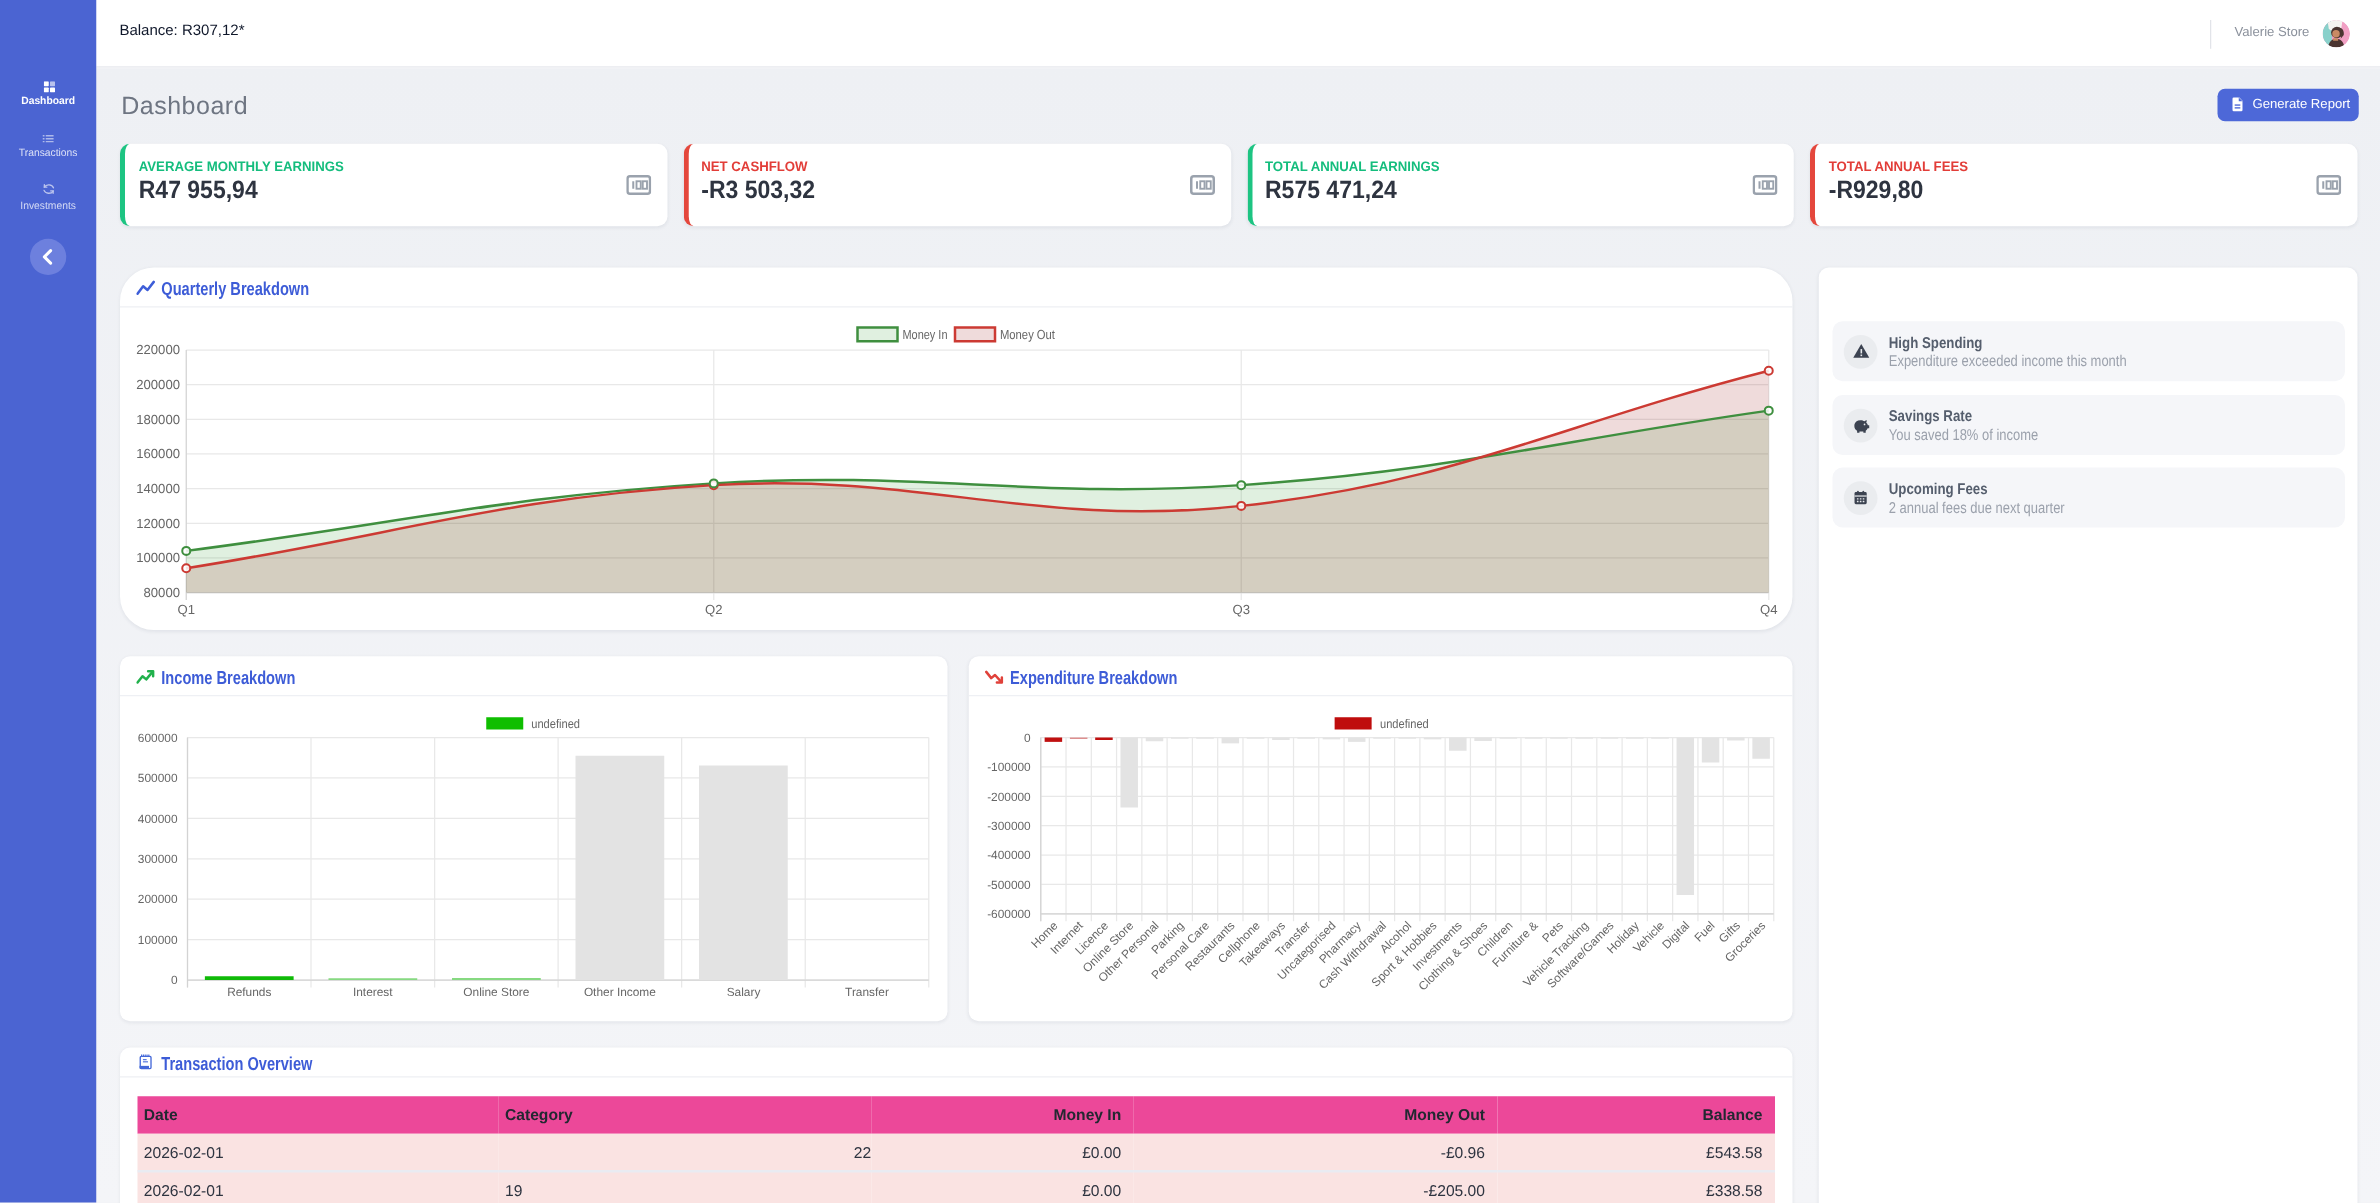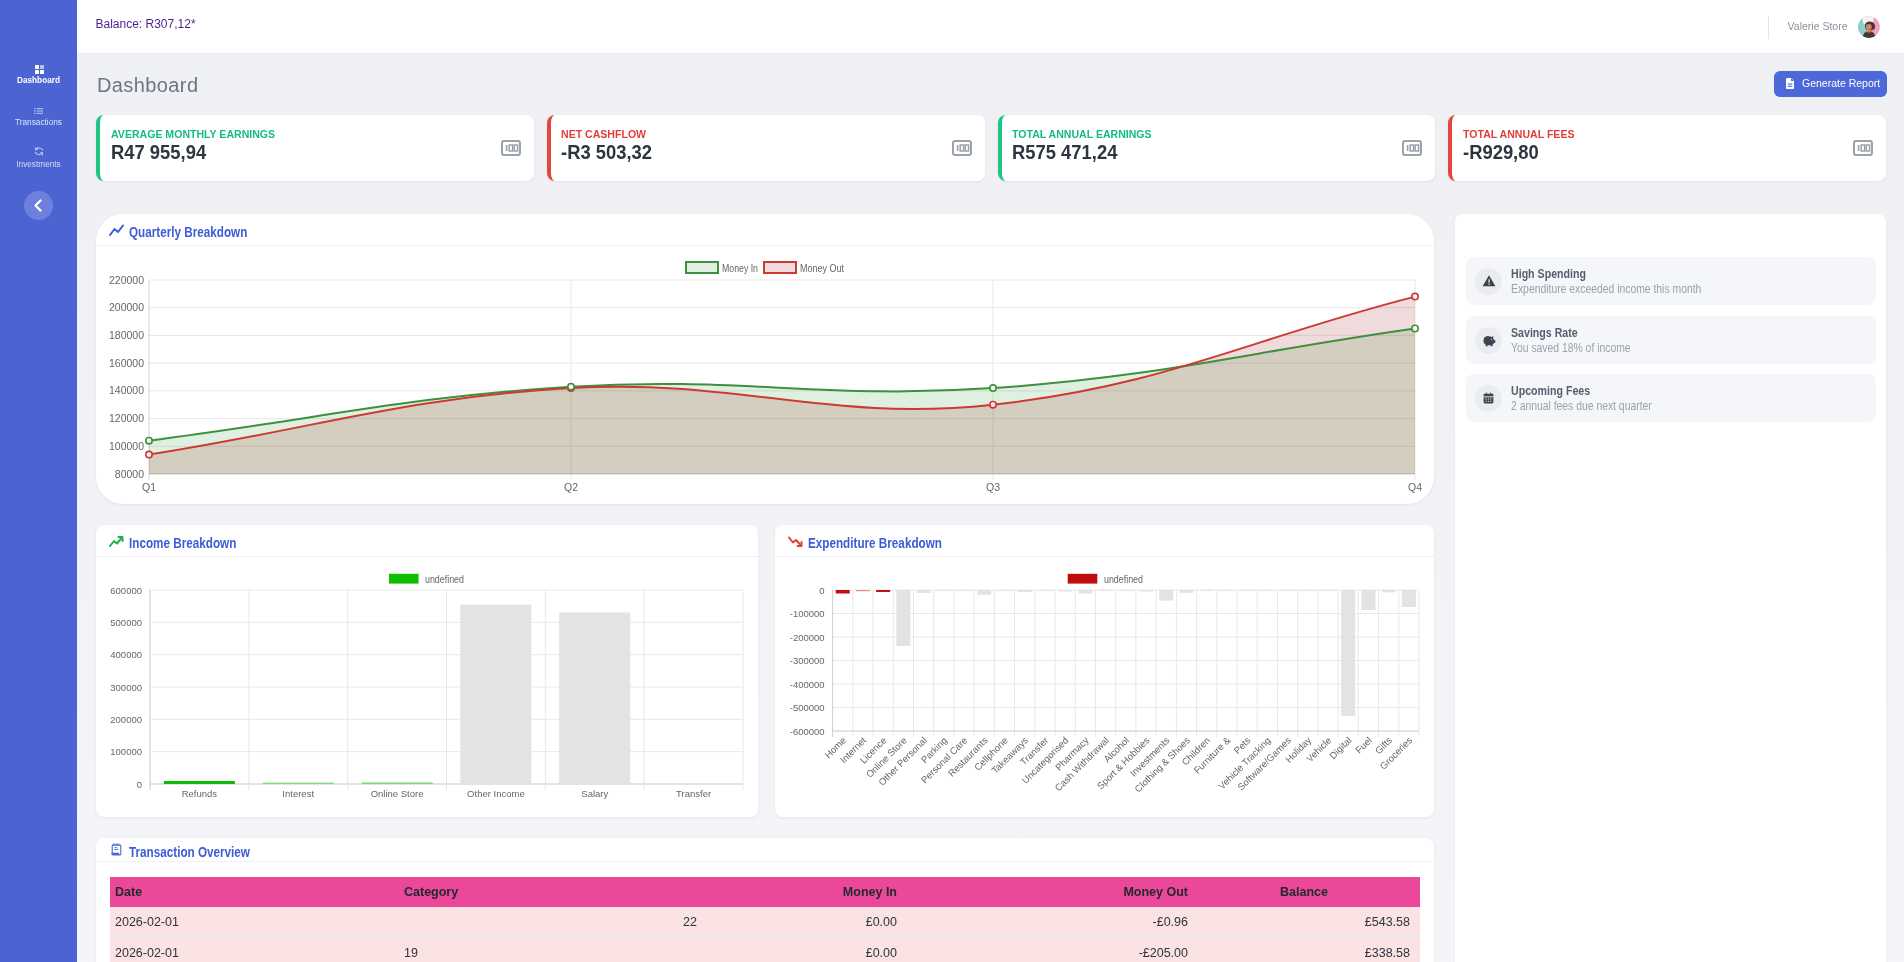--- a/index.html
+++ b/index.html
@@ -46,21 +46,21 @@
     <path d="M20.4 18.2 v-4.6 h-4.6"></path>
   </svg>
   <div class="navitem navlabel" style="top:159px;opacity:0.75;font-weight:normal;">Investments</div>
   <div style="position:absolute;left:24px;top:191px;width:29px;height:29px;border-radius:50%;background:#6d80de;">
     <svg width="29" height="29" viewBox="0 0 29 29" fill="none" stroke="#ffffff" stroke-width="2.4" stroke-linecap="round" stroke-linejoin="round">
         <path d="M16.5 9.5 L11.5 14.5 L16.5 19.5"></path>
       </svg>
   </div>
 </div>
 <div id="topbar">
-  <div style="position:absolute;left:18.5px;top:17px;font-size:12px;color:#4c1d95;">Balance: R307,12*</div>
+  <div style="position:absolute;left:18.5px;top:17px;font-size:12px;color:#0f172a;">Balance: R307,12*</div>
   <div style="position:absolute;left:1691px;top:16px;width:1px;height:23px;background:#e2e4e9;"></div>
   <div style="position:absolute;right:56.5px;top:19.5px;font-size:10.5px;color:#8b919c;white-space:nowrap;">Valerie Store</div>
   <div id="avatar" style="position:absolute;left:1781px;top:16px;width:22px;height:22px;border-radius:50%;overflow:hidden;"><svg width="22" height="22" viewBox="0 0 22 22">
         <defs>
           <clipPath id="avc">
             <circle cx="11" cy="11" r="11"></circle>
           </clipPath>
         </defs>
         <g clip-path="url(#avc)">
           <rect width="22" height="22" fill="#f1a0c4"></rect>
@@ -415,21 +415,21 @@
         <col style="width:210px">
         <col style="width:291px">
         <col style="width:222px">
       </colgroup>
     <tbody>
         <tr style="background:#ec4899;height:30px;font-weight:bold;color:#232831;margin-left:34px;">
       <td style="padding-left:5px;">Date</td>
           <td style="padding-left:5px;">Category</td>
       <td style="text-align:right;padding-right:10px;">Money In</td>
       <td style="text-align:right;padding-right:10px;">Money Out</td>
-      <td style="text-align:center;padding-right:10px;">Balance</td>
+      <td style="text-align:right;padding-right:10px;">Balance</td>
     </tr>
     <tr style="background:#fae3e2;height:30px;border-bottom:2px solid #e9ebf2;">
       <td style="padding-left:5px;">2026-02-01</td>
           <td style="padding-left:5px;text-align:right;">22</td>
       <td style="text-align:right;padding-right:10px;">£0.00</td>
       <td style="text-align:right;padding-right:10px;">-£0.96</td>
       <td style="text-align:right;padding-right:10px;">£543.58</td>
     </tr>
     <tr style="background:#fae3e2;height:30px;">
       <td style="padding-left:5px;">2026-02-01</td>

